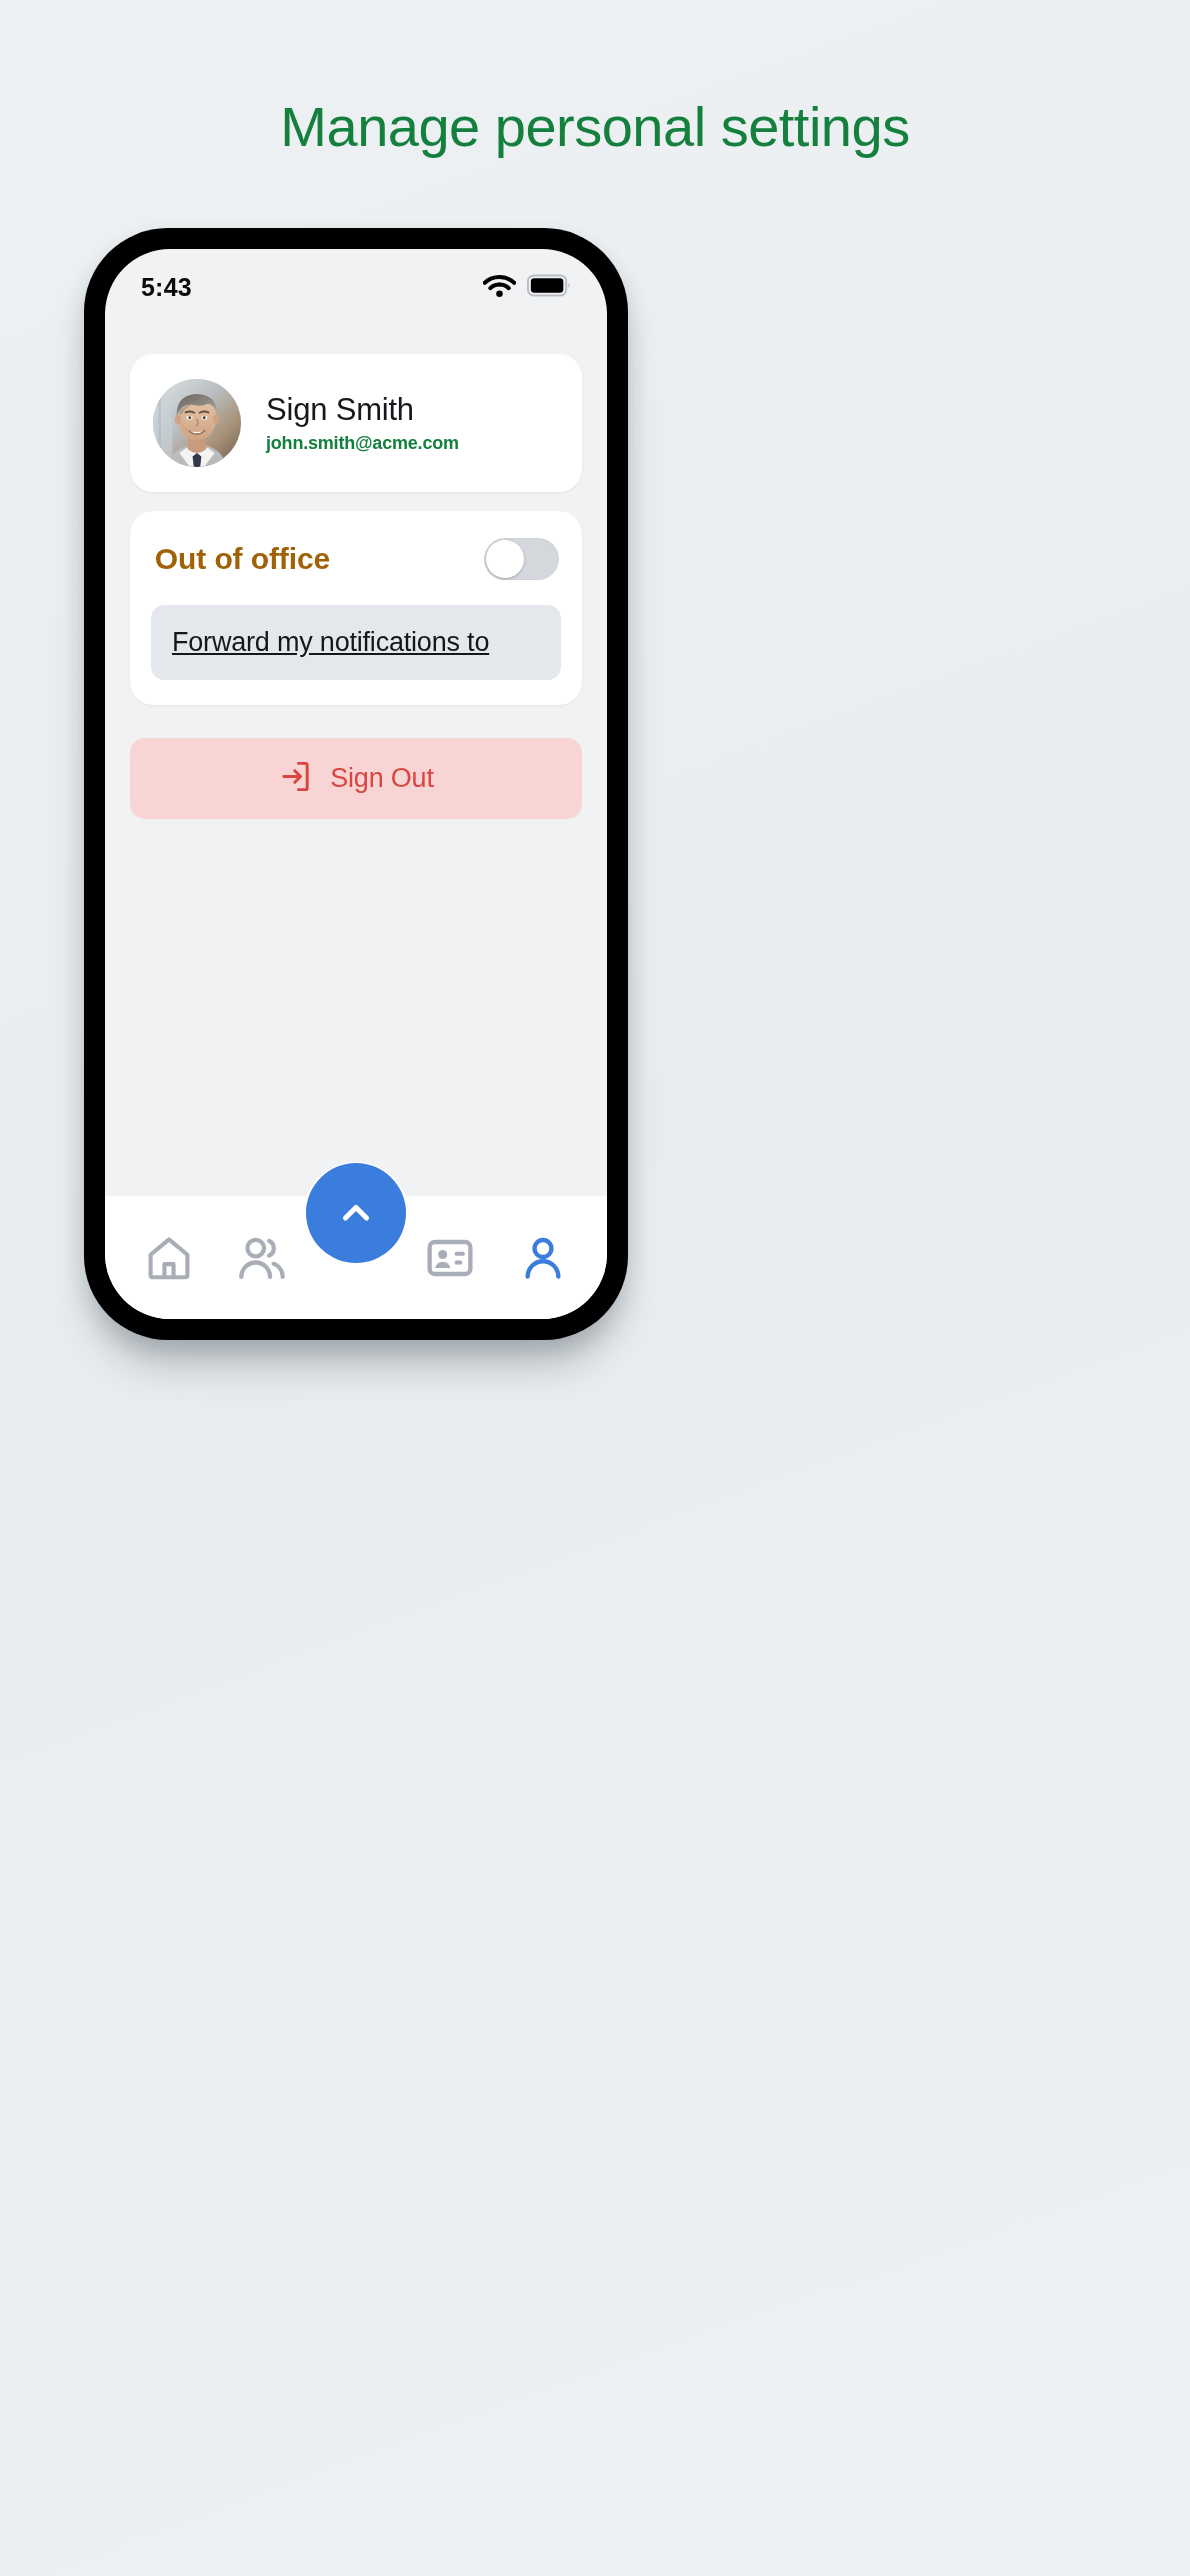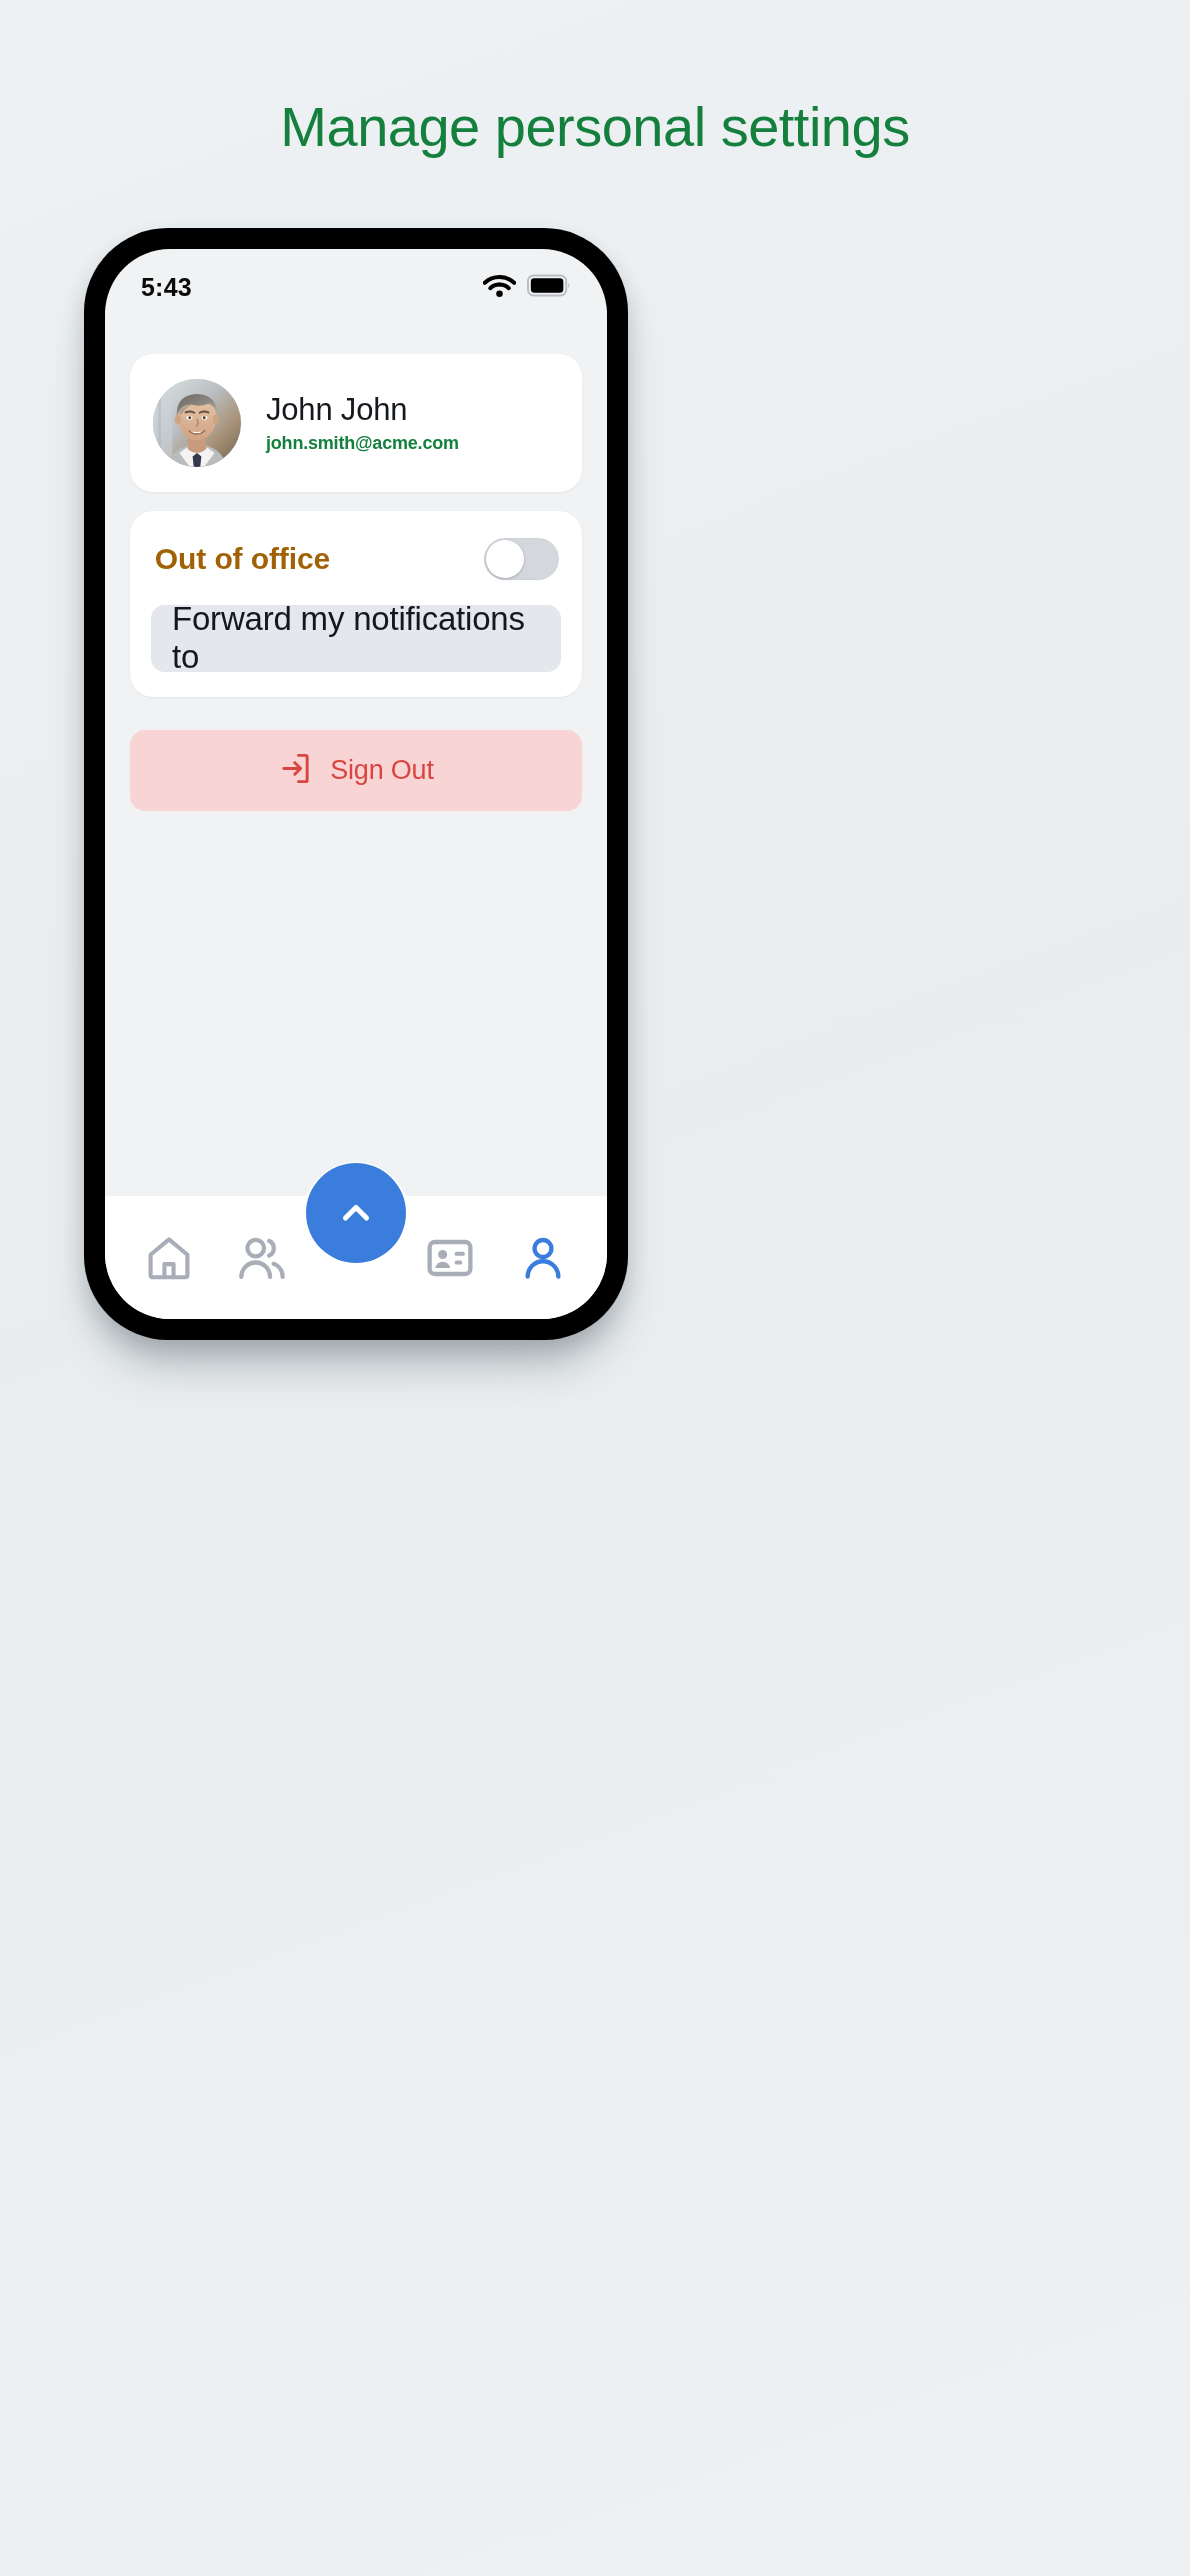--- a/index.html
+++ b/index.html
@@ -156,29 +156,30 @@
     position: absolute;
     top: 1.9px;
     left: 1.9px;
     width: 38px;
     height: 38px;
     border-radius: 50%;
     background: #ffffff;
     box-shadow: 0 1px 2.9px rgba(20,25,30,0.25);
   }
   .forward-field {
-    height: 67px;
+    height: 75px;
     border-radius: 13.4px;
     background: #e4e7ec;
     display: flex;
     align-items: center;
     padding: 0 21px;
-    font-size: 33px;
+    font-size: 27px;
     color: #14171c;
     letter-spacing: -0.2px;
+    text-decoration: underline;
   }
 
   
   .signout-btn {
     height: 81px;
     border-radius: 15.3px;
     background: #f9d4d4;
     display: flex;
     align-items: center;
     justify-content: center;
@@ -330,21 +331,21 @@
 
             <path d="M50 46 q2.4 5 -0.6 7.2" stroke="#b8886a" stroke-width="1.8" fill="none" stroke-linecap="round"></path>
 
             <path d="M41 59 q9 7 18 -0.6 q-9 3.4 -18 0.6 z" fill="#ffffff"></path>
             <path d="M41 59 q9 7.4 18 -0.6" stroke="#9c6b52" stroke-width="1.5" fill="none" stroke-linecap="round"></path>
 
             <path d="M34 52 q3 10 16 13" stroke="#bf9375" stroke-width="1" fill="none" opacity="0.45"></path>
           </svg>
         </div>
         <div class="profile-text">
-          <div class="profile-name">John John</div>
+          <div class="profile-name">Sign Smith</div>
           <div class="profile-email">john.smith@acme.com</div>
         </div>
       </div>
 
       <div class="card ooo-card">
         <div class="ooo-row">
           <div class="ooo-label">Out of office</div>
           <div class="toggle">
             <div class="knob"></div>
           </div>

